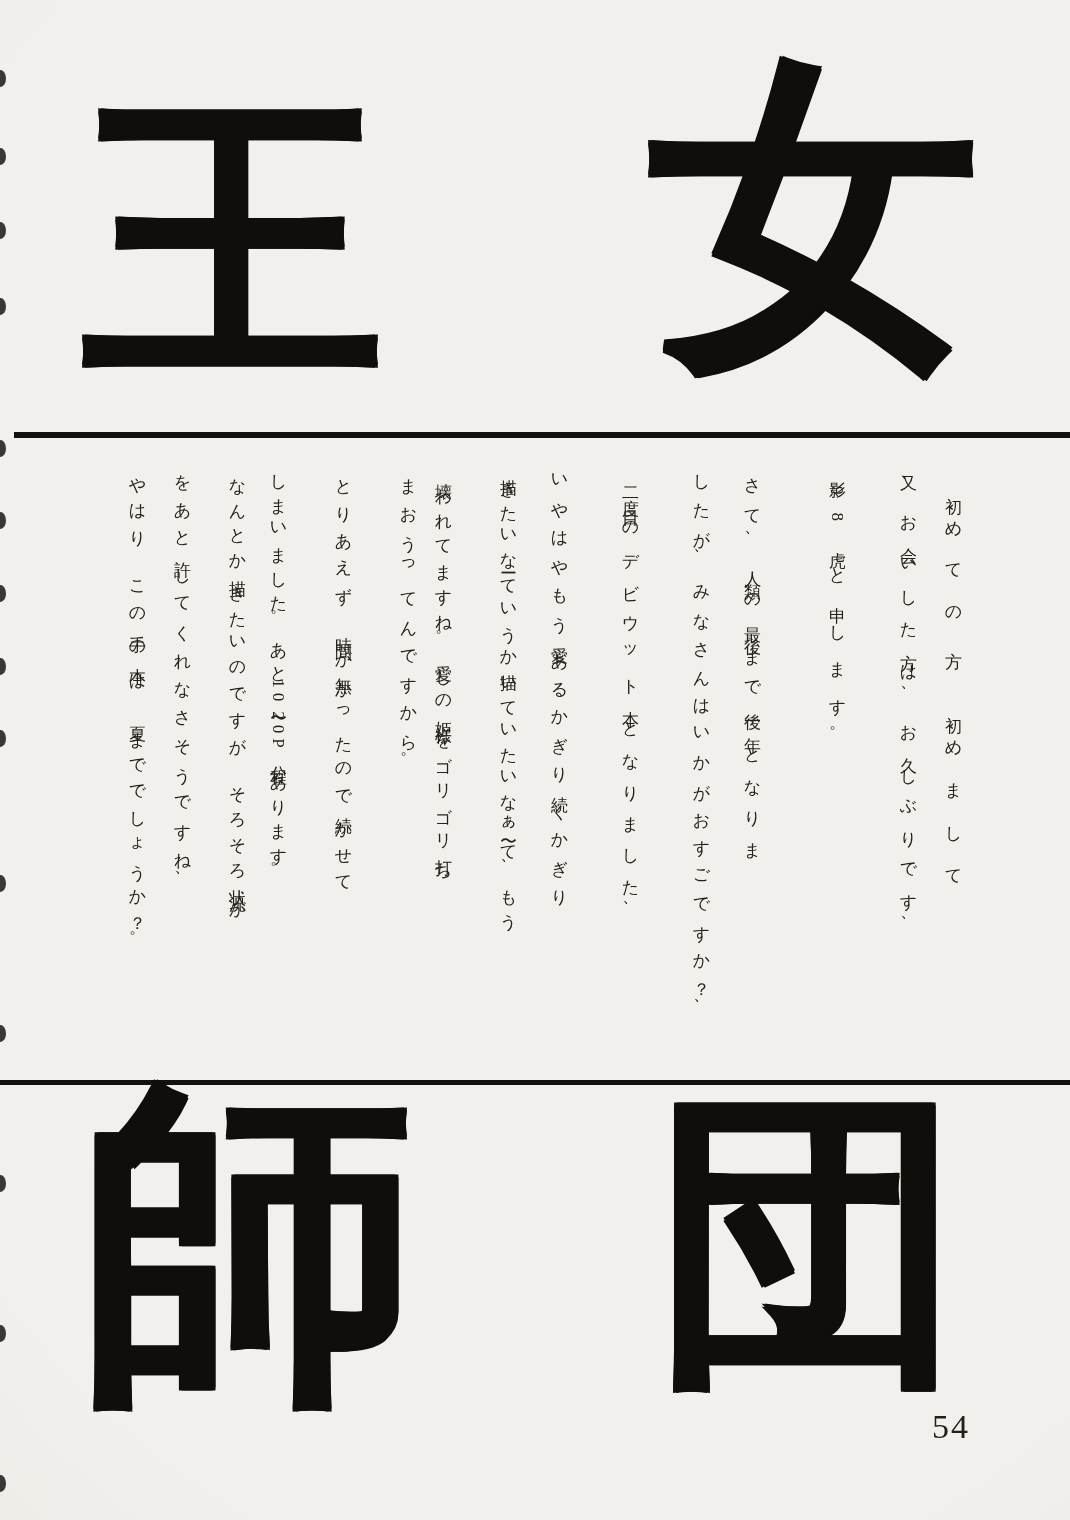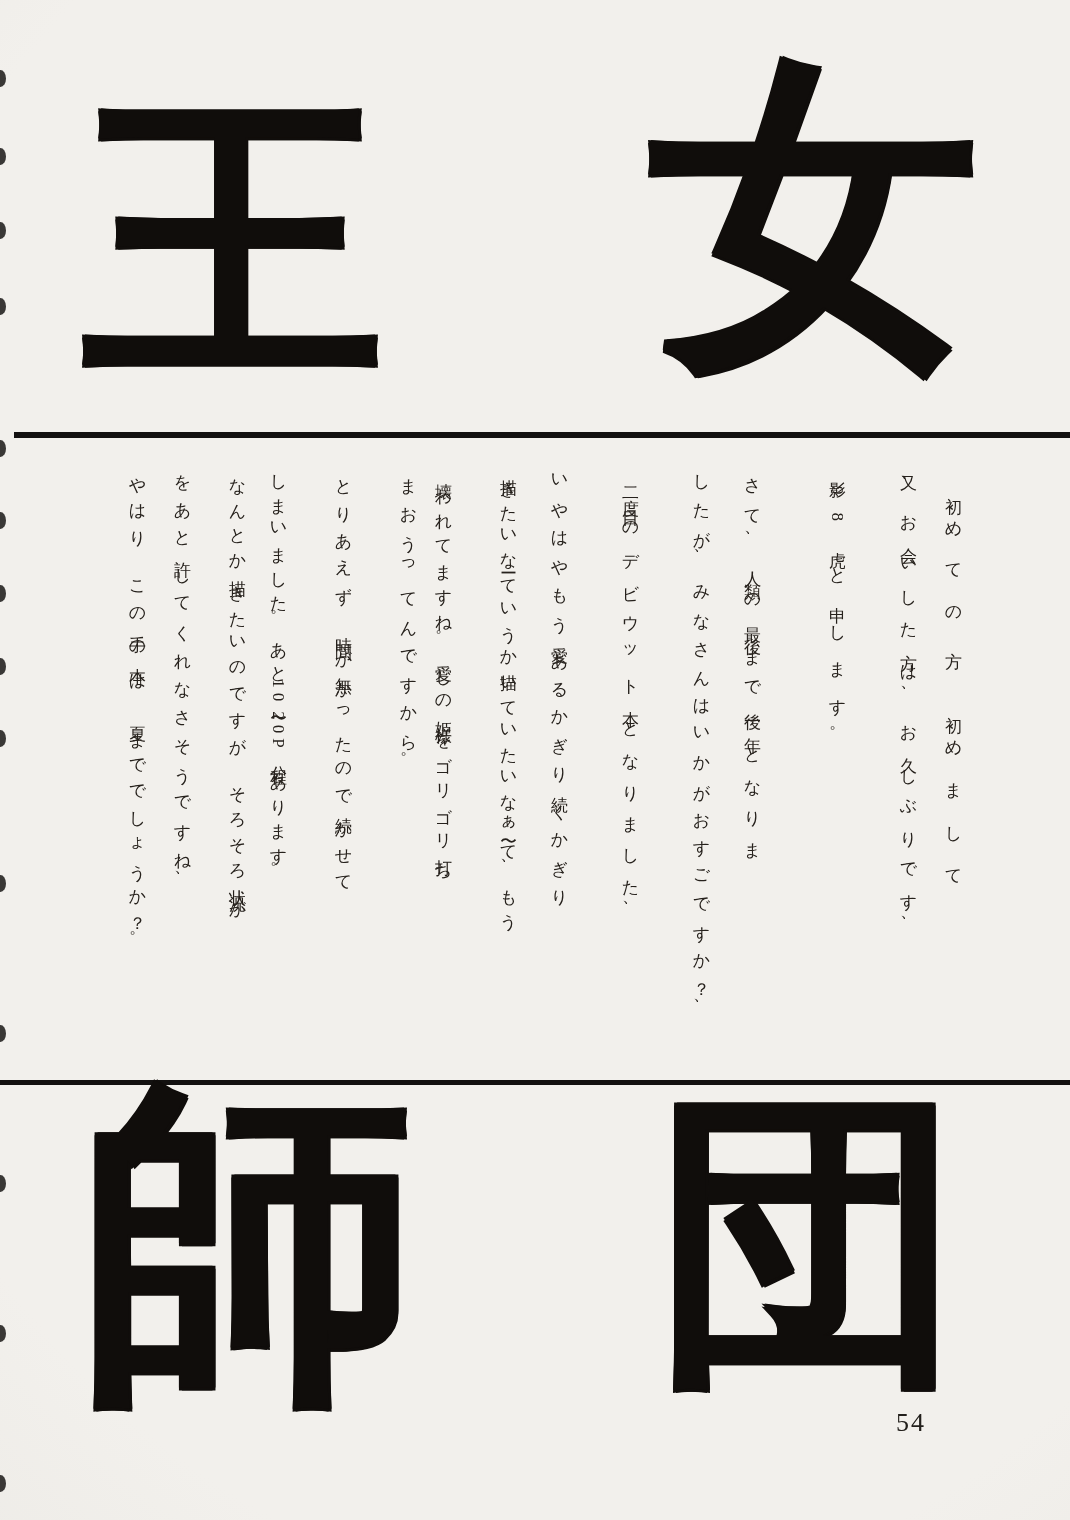--- a/index.html
+++ b/index.html
@@ -62,22 +62,22 @@
   .c10 { margin-top: 8px;  letter-spacing: 9px;  margin-left: 40px; }
   .c11 { margin-top: 10px; letter-spacing: 7px;  margin-left: 40px; }
   .c12 { margin-top: 4px;  letter-spacing: 5px;  margin-left: 16px; }
   .c13 { margin-top: 8px;  letter-spacing: 6px;  margin-left: 30px; }
   .c14 { margin-top: 4px;  letter-spacing: 9px;  margin-left: 20px; }
   .c15 { margin-top: 8px;  letter-spacing: 7px;  }
 
   
   .page-number {
     position: absolute;
-    left: 896px; top: 1408px;
-    font-size: 26px;
+    left: 932px; top: 1408px;
+    font-size: 34px;
     letter-spacing: 2px;
     color: #23201c;
   }
 
   
   .binding-mark {
     position: absolute;
     left: -2px;
     width: 8px; height: 17px;
     background: #262422;

